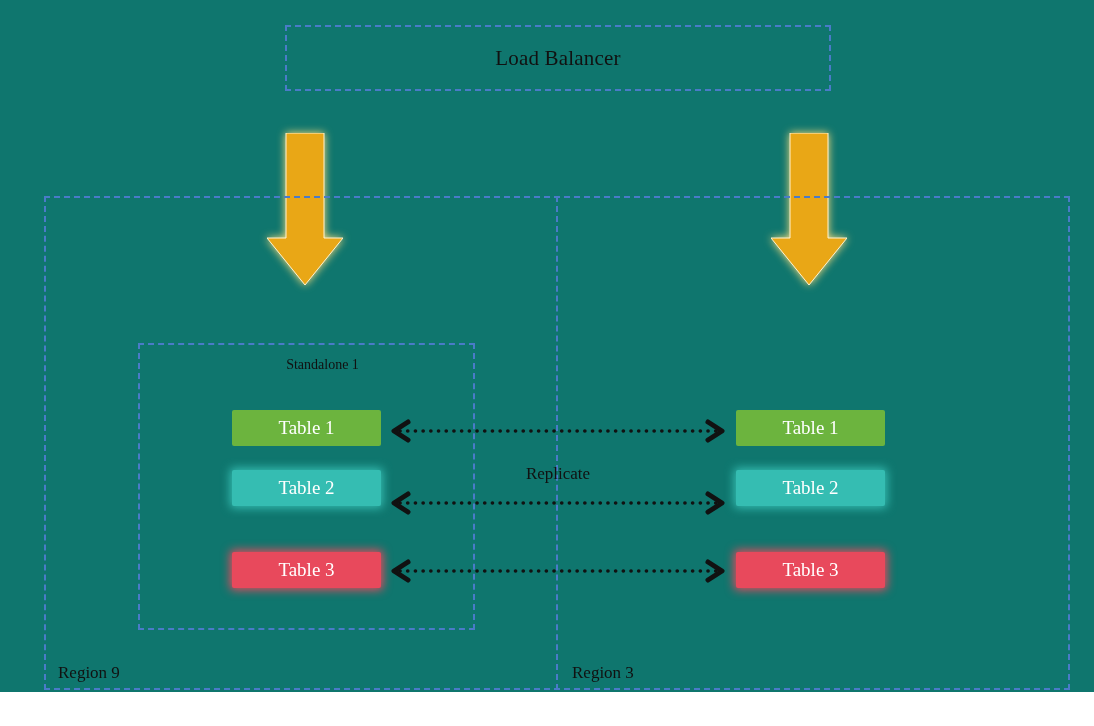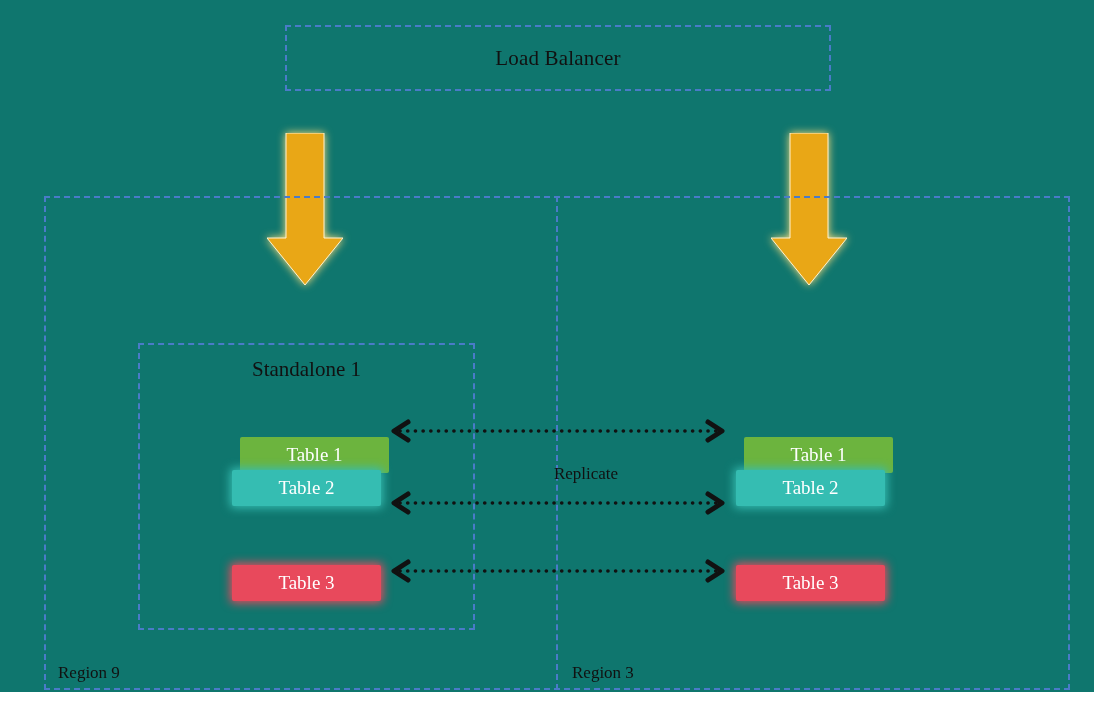--- a/index.html
+++ b/index.html
@@ -43,45 +43,45 @@
   .region-label {
     position: absolute; top: 663px; font-size: 17px;
   }
   .region-label.r1 { left: 58px; }
   .region-label.r2 { left: 572px; }
 
   .standalone-box { top: 343px; height: 287px; }
   .standalone-box.s1 { left: 138px; width: 337px; }
   .standalone-box.s2 { left: 640px; width: 338px; }
   .standalone-title {
-    position: absolute; top: 12px; left: 0; width: 100%;
-    text-align: center; font-size: 21px;
+    position: absolute; top: 12px; left: 16px; width: 100%;
+    text-align: center; font-size: 14px;
   }
 
   .table-chip {
     position: absolute; width: 149px; height: 36px;
     display: flex; align-items: center; justify-content: center;
     color: var(--table_text, #ffffff); font-size: 19px;
     border-radius: 2px;
   }
   .col-left  { left: 232px; }
   .col-right { left: 736px; }
-  .row-0 { top: 437px; margin-left: 8px; }
+  .row-0 { top: 410px; }
   .row-1 { top: 470px; }
-  .row-2 { top: 565px; }
+  .row-2 { top: 552px; }
 
   .rep-arrow {
     position: absolute; left: 382px; width: 352px; height: 26px;
   }
   .rep-arrow.a0 { top: 418px; }
   .rep-arrow.a1 { top: 490px; }
   .rep-arrow.a2 { top: 558px; }
 
   .replicate-label {
-    position: absolute; left: 586px; top: 464px;
+    position: absolute; left: 558px; top: 464px;
     transform: translateX(-50%);
     font-size: 17px;
   }
 </style>
 </head>
 <body>
 
 <div class="canvas">
 
   <div class="dashed-box lb-box">

